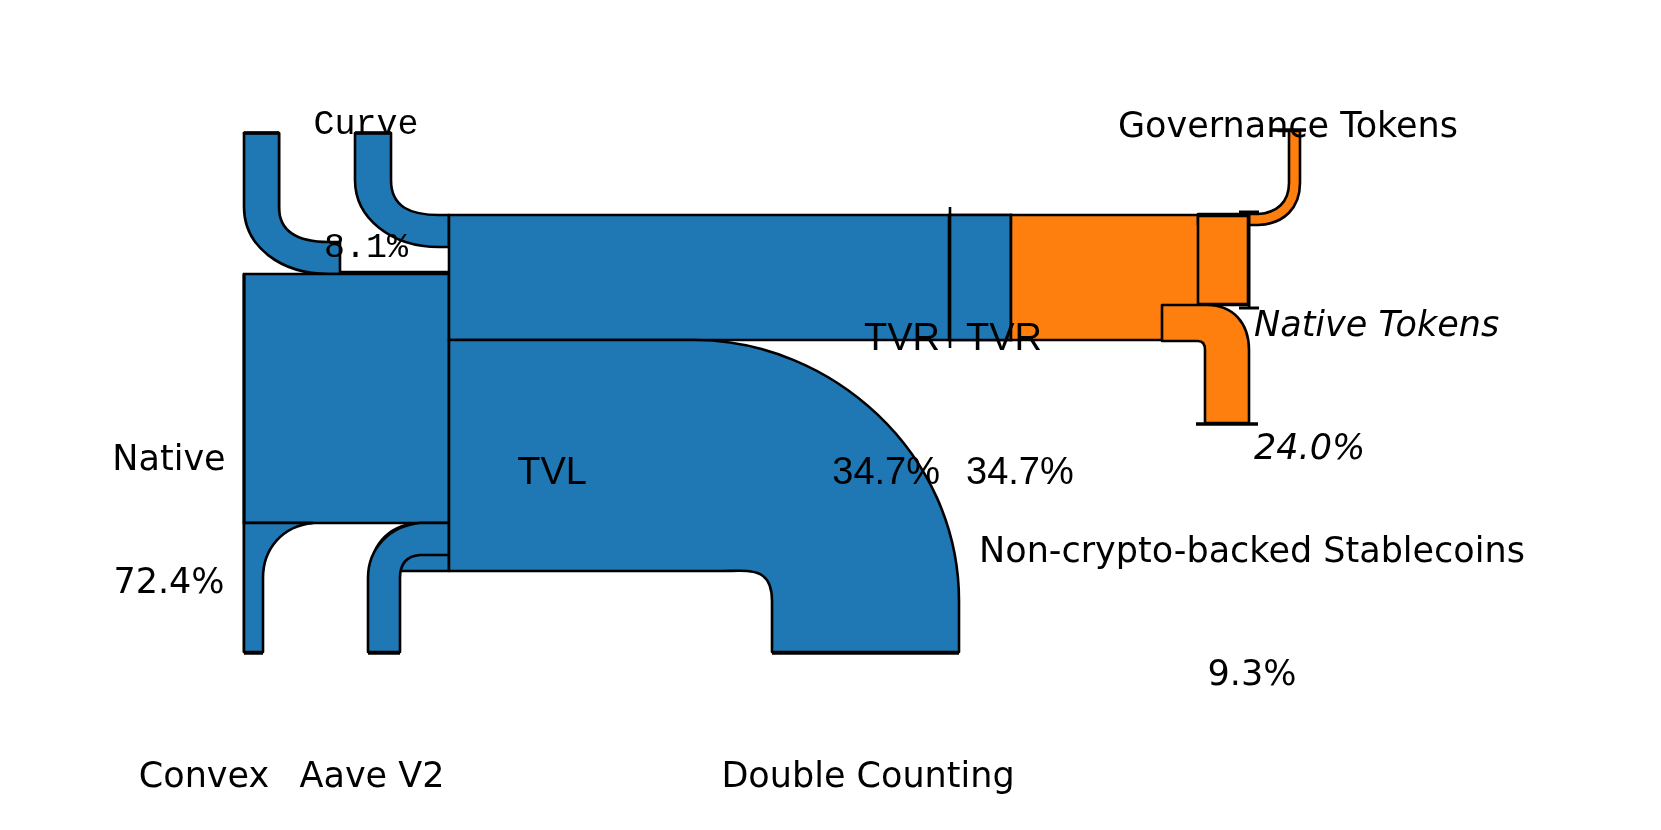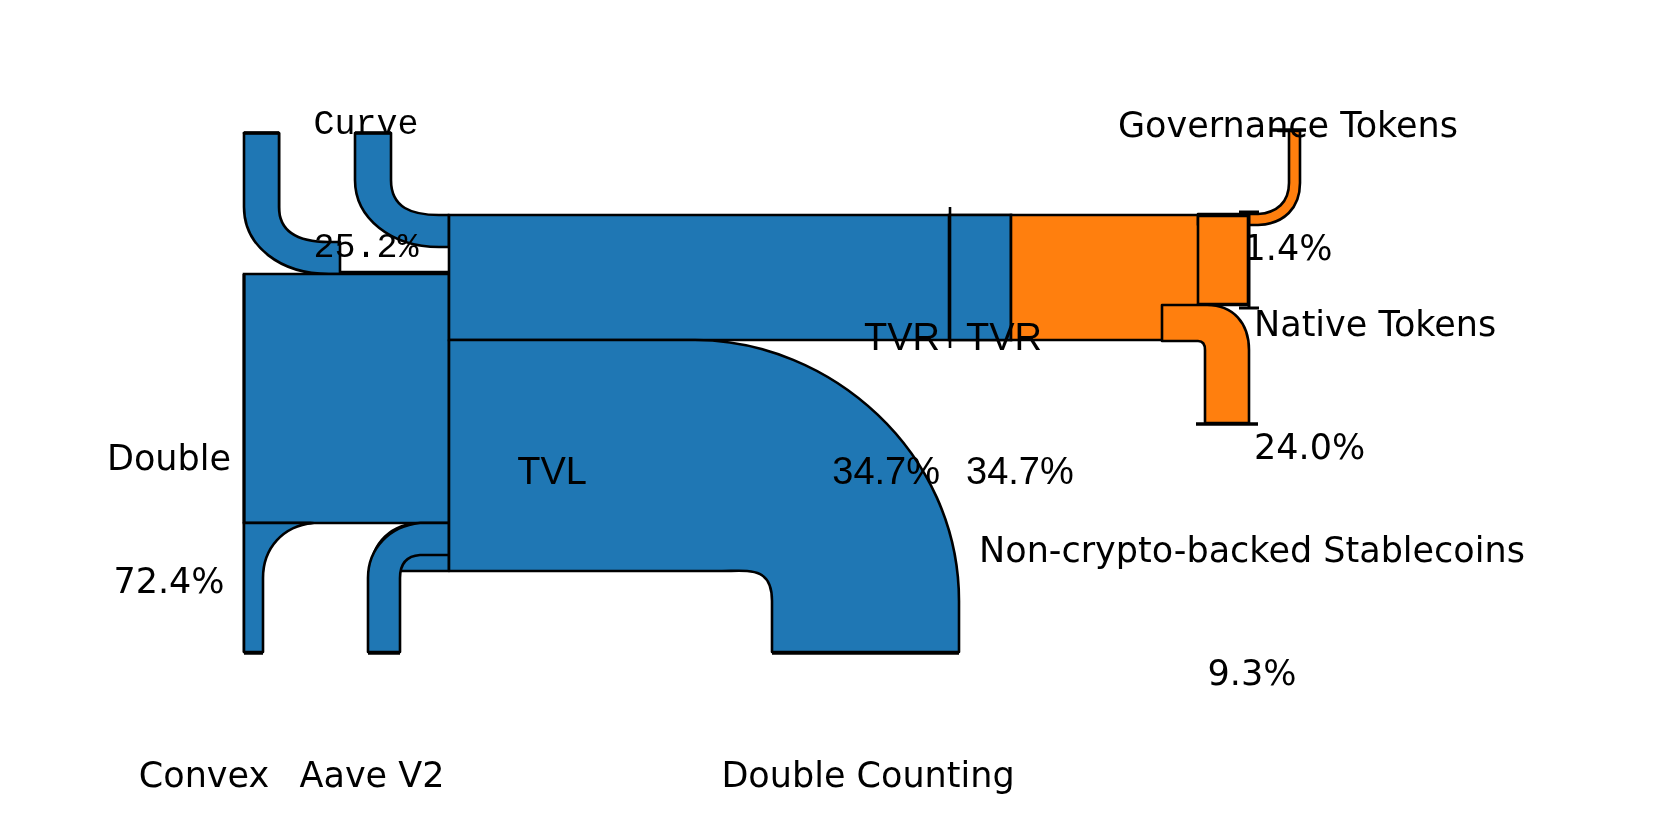--- a/index.html
+++ b/index.html
@@ -222,49 +222,48 @@
 
       <line x1="368" y1="653" x2="400" y2="653" stroke="#000000" stroke-width="3.5"></line>
 
       <line x1="772" y1="653" x2="959" y2="653" stroke="#000000" stroke-width="3.5"></line>
     </g>
   </svg>
 
 
   <div class="lbl" style="left:296px; top:22px; width:140px;font-family:Liberation Mono, monospace;">
     <span class="name">Curve</span>
-    <span class="pct">25.2%</span>
+    <span class="pct">8.1%</span>
   </div>
 
   <div class="lbl" style="left:104px; top:355px; width:130px;">
-    <span class="name">Double</span>
+    <span class="name">Native</span>
     <span class="pct">72.4%</span>
   </div>
 
   <div class="lbl" style="left:124px; top:672px; width:160px;">
     <span class="name">Convex</span>
     
   </div>
 
   <div class="lbl" style="left:297px; top:672px; width:150px;">
     <span class="name">Aave V2</span>
     
   </div>
 
   <div class="lbl" style="left:673px; top:672px; width:390px;">
     <span class="name">Double Counting</span>
     
   </div>
 
   <div class="lbl" style="left:1018px; top:22px; width:540px;">
     <span class="name">Governance Tokens</span>
-    <span class="pct">1.4%</span>
-  </div>
-
-  <div class="lbl left-al" style="left:1254px; top:221px; width:400px;">
+  </div>
+
+  <div class="lbl left-al" style="left:1254px; top:221px; width:400px;font-style:italic;">
     <span class="name">Native Tokens</span>
     <span class="pct">24.0%</span>
   </div>
 
   <div class="lbl" style="left:942px; top:447px; width:620px;">
     <span class="name">Non-crypto-backed Stablecoins</span>
     <span class="pct">9.3%</span>
   </div>
 
   <div class="inlbl" style="left:437px; top:359px; width:150px; text-align:right;">

